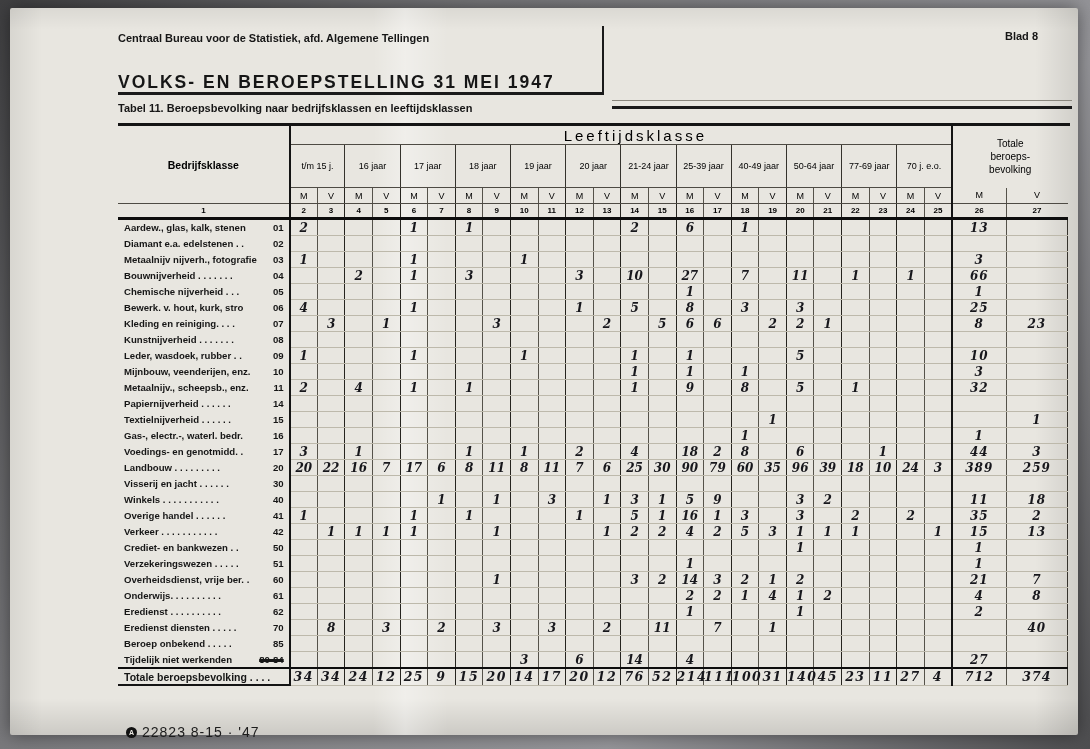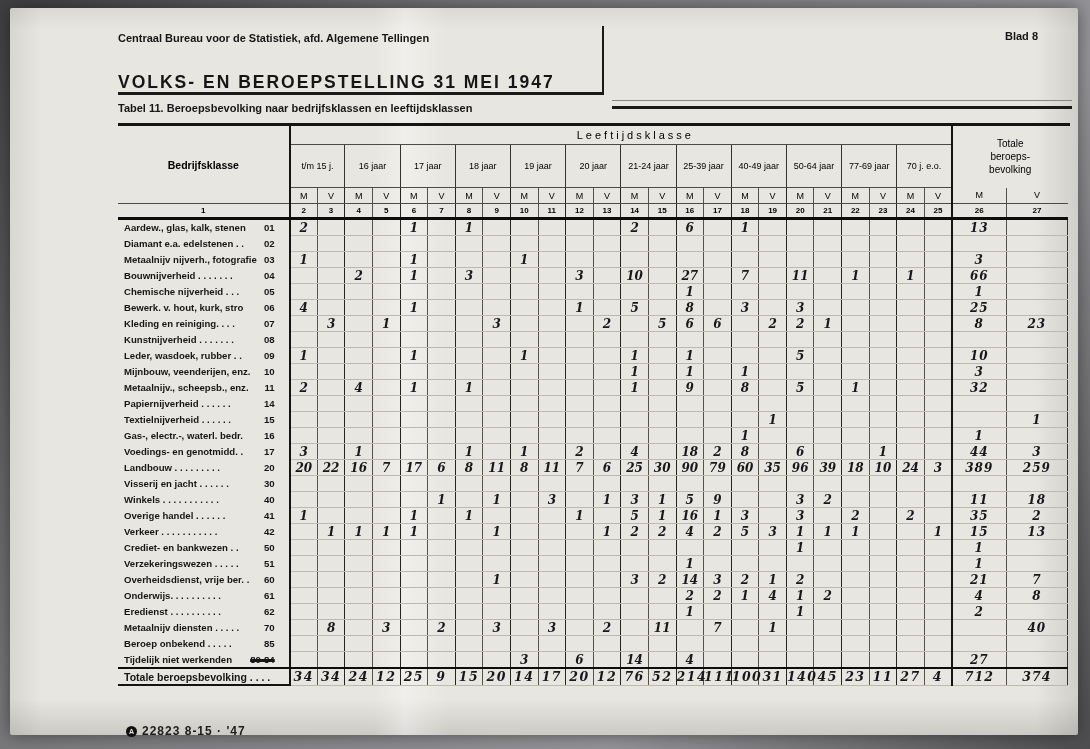--- a/index.html
+++ b/index.html
@@ -26,46 +26,46 @@
   #rule-thin{position:absolute;left:602px;top:92px;width:460px;height:1px;background:#8a877e;}
   #rule-thick{position:absolute;left:602px;top:98px;width:460px;height:2.5px;background:#1a1a1a;}
   #table-title{position:absolute;left:108px;top:94px;font-size:11px;font-weight:bold;}
   #header-rule{position:absolute;left:108px;top:115px;width:952px;height:3px;background:#141414;}
   
   #tablewrap{position:absolute;left:108px;top:118px;width:952px;}
   table{border-collapse:collapse;table-layout:fixed;width:950px;}
   th,td{padding:0;margin:0;}
   thead th{font-weight:bold;vertical-align:middle;text-align:center;}
   th.bk{font-size:10.5px;border-right:2px solid #141414;}
-  th.lk{font-size:11px;letter-spacing:3px;font-weight:normal;border-bottom:1px solid #4e4b44;height:18px;padding-left:29px;}
+  th.lk{font-size:15px;letter-spacing:3px;font-weight:normal;border-bottom:1px solid #4e4b44;height:18px;padding-left:29px;}
   th.tot{font-size:10px;border-left:2.5px solid #141414;line-height:1.3;font-weight:normal;}
   th.age{font-size:9px;font-weight:normal;height:42px;border-left:1px solid #35332d;border-bottom:1px solid #4e4b44;}
   th.mv{font-size:9px;height:15px;border-left:1px solid #55524a;border-bottom:1px solid #4e4b44;font-weight:normal;}
   th.num{font-size:8px;height:13px;border-left:1px solid #55524a;border-bottom:3px solid #0d0d0d;}
   th.num.first{border-left:none;border-right:2px solid #141414;border-top:1px solid #4e4b44;}
   .gs{border-left:1px solid #26241f !important;}
   .totb{border-left:2.5px solid #141414 !important;}
   td.lab{height:15px;font-size:9.6px;font-weight:bold;white-space:nowrap;overflow:hidden;
-    border-right:2px solid #141414;padding-left:6px;padding-right:14px;}
+    border-right:2px solid #141414;padding-left:6px;padding-right:5px;}
   td.lab .inner{display:flex;justify-content:space-between;align-items:baseline;}
   td.data{height:15px;border-left:1px solid #55524a;border-bottom:1px solid #bdb9ab;
     text-align:center;vertical-align:middle;
     font-family:"DejaVu Serif",serif;font-style:italic;font-weight:bold;font-size:12px;color:#17171c;line-height:1;}
   td.data.totcol{letter-spacing:1px;}
   td.data.last{border-right:1.5px solid #35332d;}
   tfoot td{border-top:2.5px solid #0d0d0d;border-bottom:2.5px solid #141414;height:32px;}
   tfoot td.lab{font-size:10.5px;}
   tfoot td.data{font-size:12.5px;letter-spacing:1.5px;}
   tfoot td.totcol{letter-spacing:3px;}
   .struck{text-decoration:line-through;text-decoration-thickness:3px;}
   
   #stamp{position:absolute;left:116px;top:716px;display:flex;align-items:center;gap:5px;}
   #stamp .logo{width:11px;height:11px;border-radius:50%;background:#111;color:#e8e6e0;font-size:7px;font-weight:bold;
     display:flex;align-items:center;justify-content:center;}
-  #stamp .txt{font-size:12px;font-weight:bold;letter-spacing:1px;color:#1c1c1c;}
+  #stamp .txt{font-size:14px;font-weight:normal;letter-spacing:1px;color:#1c1c1c;}
 </style>
 </head>
 <body>
 
 <div id="paper">
 
   <div id="org" class="print">Centraal Bureau voor de Statistiek, afd. Algemene Tellingen</div>
   <div id="title" class="print">VOLKS- EN BEROEPSTELLING 31 MEI 1947</div>
   <div id="title-rule"></div>
   <div id="vdiv"></div>
@@ -1035,21 +1035,21 @@
             <td class="data gs"></td>
             <td class="data"></td>
             <td class="data gs"></td>
             <td class="data"></td>
             <td class="data totb totcol">2</td>
             <td class="data totcol last"></td>
           </tr>
           <tr>
             <td class="lab">
               <div class="inner">
-                <span class="print">Metaalnijv diensten . . . . .</span>
+                <span class="print">Eredienst diensten . . . . .</span>
                 <span class="print">70</span>
               </div>
             </td>
             <td class="data"></td>
             <td class="data">8</td>
             <td class="data gs"></td>
             <td class="data">3</td>
             <td class="data gs"></td>
             <td class="data">2</td>
             <td class="data gs"></td>

